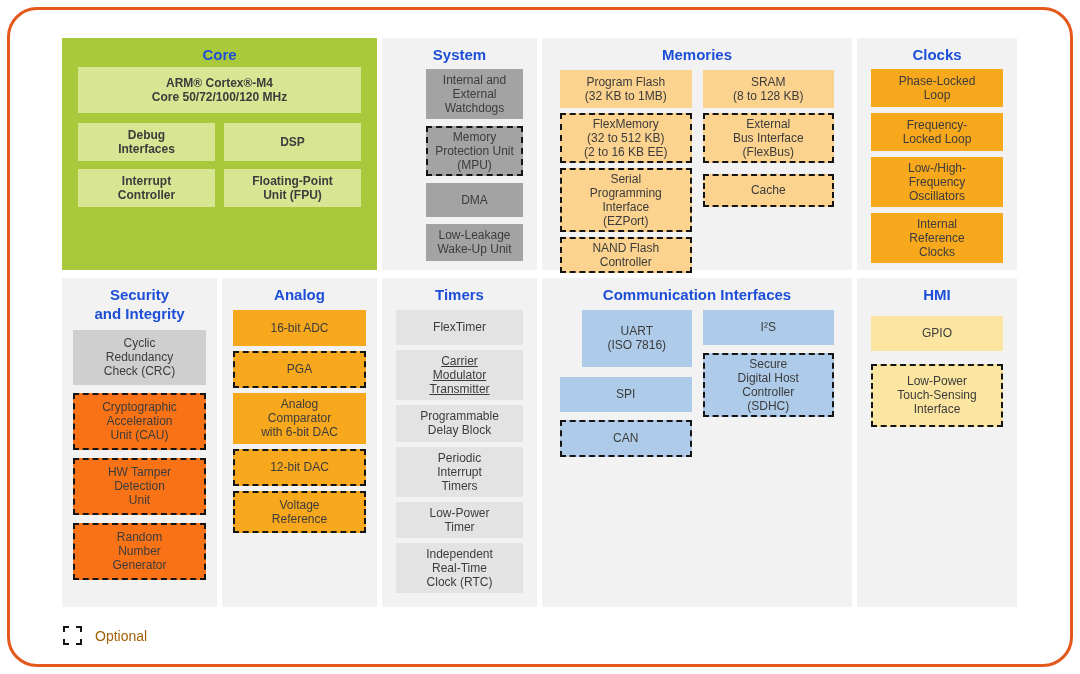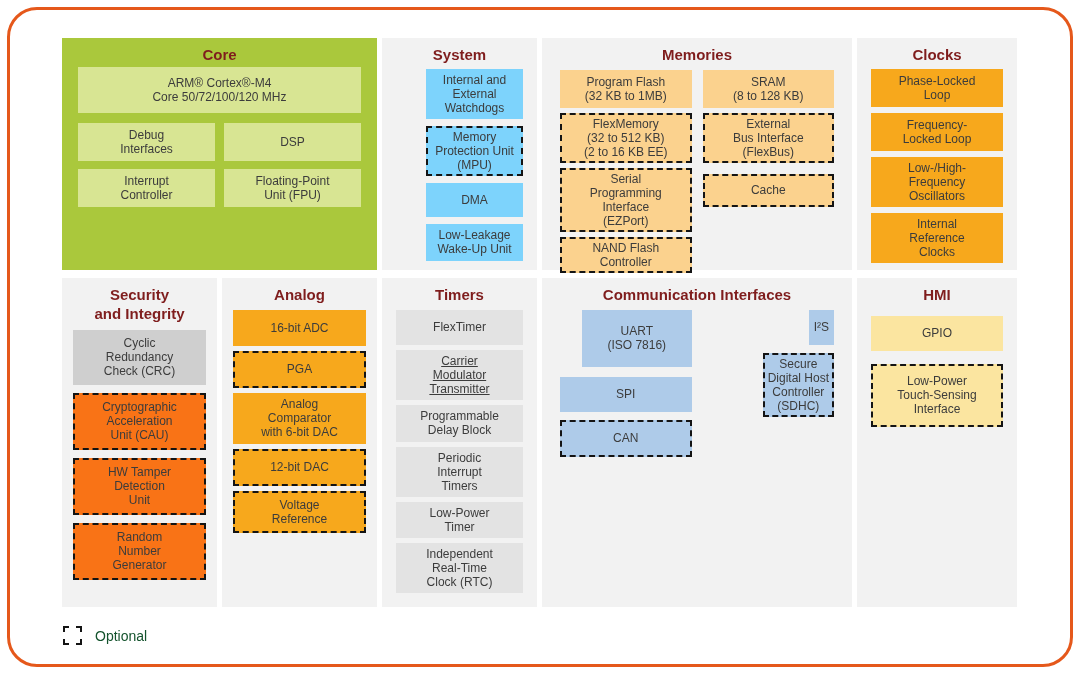--- a/index.html
+++ b/index.html
@@ -15,59 +15,59 @@
     position:absolute; left:62px; top:38px; width:955px;
     display:grid;
     grid-template-columns:155px 155px 155px 310px 160px;
     grid-template-rows:232px 329px;
     column-gap:5px; row-gap:8px;
   }
   .section { background:#F2F2F2; box-sizing:border-box; }
   .section.core { background:#AAC83C; grid-column:1 / 3; }
   .sec-title {
     font-weight:bold; font-size:15px; line-height:1.25; text-align:center;
-    color:#7f1d1d; padding-top:8px; white-space:pre-line;
+    color:#1d4ed8; padding-top:8px; white-space:pre-line;
   }
   .items { display:flex; flex-direction:column; padding:5px 14px 0 14px; }
   .two-col { display:grid; grid-template-columns:1fr 1fr; column-gap:11px; padding:5px 18px 0 18px; }
   .col { display:flex; flex-direction:column; }
   .box {
     display:flex; align-items:center; justify-content:center; text-align:center;
     font-size:12px; line-height:1.17; color:#3c3c3c; white-space:pre-line;
     box-sizing:border-box; border:2px solid transparent; flex:none; padding:2px 3px;
   }
   .box.opt { border:2px dashed #141414; }
   .c-green  { background:#D8E593; }
-  .c-sys    { background:#7dd3fc;margin-left:30px; }
+  .c-sys    { background:#a3a3a3;margin-left:30px; }
   .c-tmr    { background:#E3E3E3; }
   .c-sec    { background:#CFCFCF; }
   .c-secd   { background:#f97316; }
   .c-tan    { background:#FBD28E; }
   .c-orange { background:#F7A81C; }
   .c-blue   { background:#AECBE9; }
   .c-yellow { background:#FBE5A0;margin-top:6px; }
   .core-grid { display:grid; grid-template-columns:1fr 1fr; gap:8px 9px; margin-top:10px; }
   .legend {
     position:absolute; left:63px; top:626px;
     display:flex; align-items:center; gap:13px;
   }
   .legend-swatch { width:19px; height:19px; border:2px dashed #141414; box-sizing:border-box; }
-  .legend-label { font-size:14px; color:#14532d; }
+  .legend-label { font-size:14px; color:#a16207; }
 </style>
 </head>
 <body>
 
 <div>
   <div class="frame"></div>
 
   <div class="grid">
 
     <section class="section core">
       <div class="sec-title">Core</div>
-      <div class="items" style="padding:2px 16px 0 16px;">
+      <div class="items" style="padding:2px 16px 0 16px;font-weight:bold;">
         <div class="box c-green" style="min-height:46px;">ARM® Cortex®-M4
 Core 50/72/100/120 MHz</div>
         <div class="core-grid">
           <div class="box c-green" style="min-height:38px;">Debug
 Interfaces</div>
           <div class="box c-green" style="min-height:38px;">DSP</div>
           <div class="box c-green" style="min-height:38px;">Interrupt
 Controller</div>
           <div class="box c-green" style="min-height:38px;">Floating-Point
 Unit (FPU)</div>
@@ -188,21 +188,21 @@
 
     <section class="section">
       <div class="sec-title">Communication Interfaces</div>
       <div class="two-col">
         <div class="col" style="gap:8px;">
           <div class="box c-blue" style="min-height:57px;margin-left:22px;">UART
 (ISO 7816)</div>
           <div class="box c-blue" style="min-height:35px; margin-top:2px;">SPI</div>
           <div class="box c-blue opt" style="min-height:37px;">CAN</div>
         </div>
-        <div class="col" style="gap:8px;align-items:flex-end;">
+        <div class="col" style="gap:8px;">
           <div class="box c-blue" style="min-height:35px;">I²S</div>
           <div class="box c-blue opt" style="min-height:63px;">Secure
 Digital Host
 Controller
 (SDHC)</div>
         </div>
       </div>
     </section>
 
     <section class="section">

